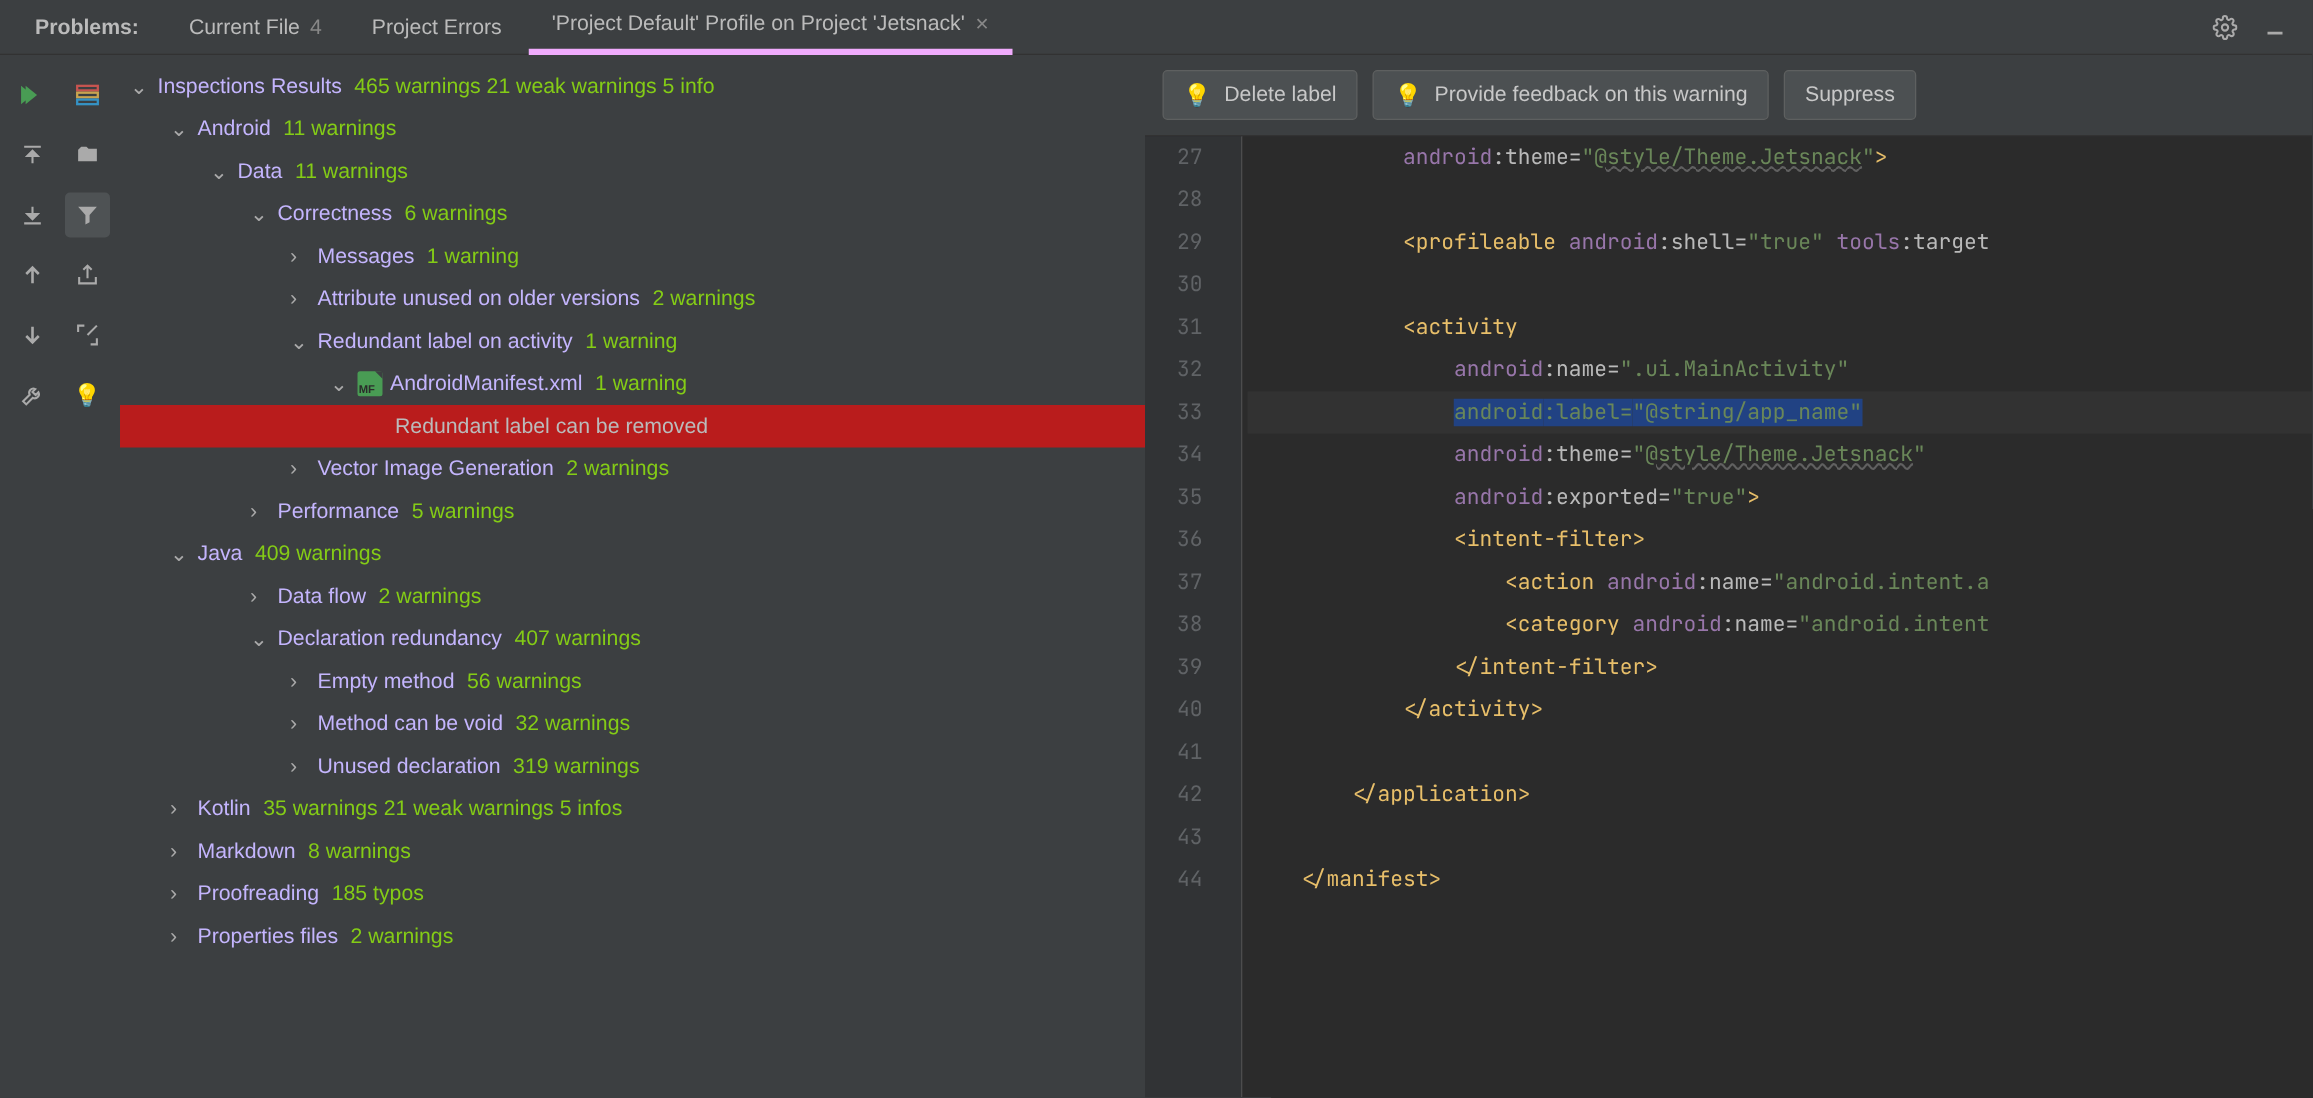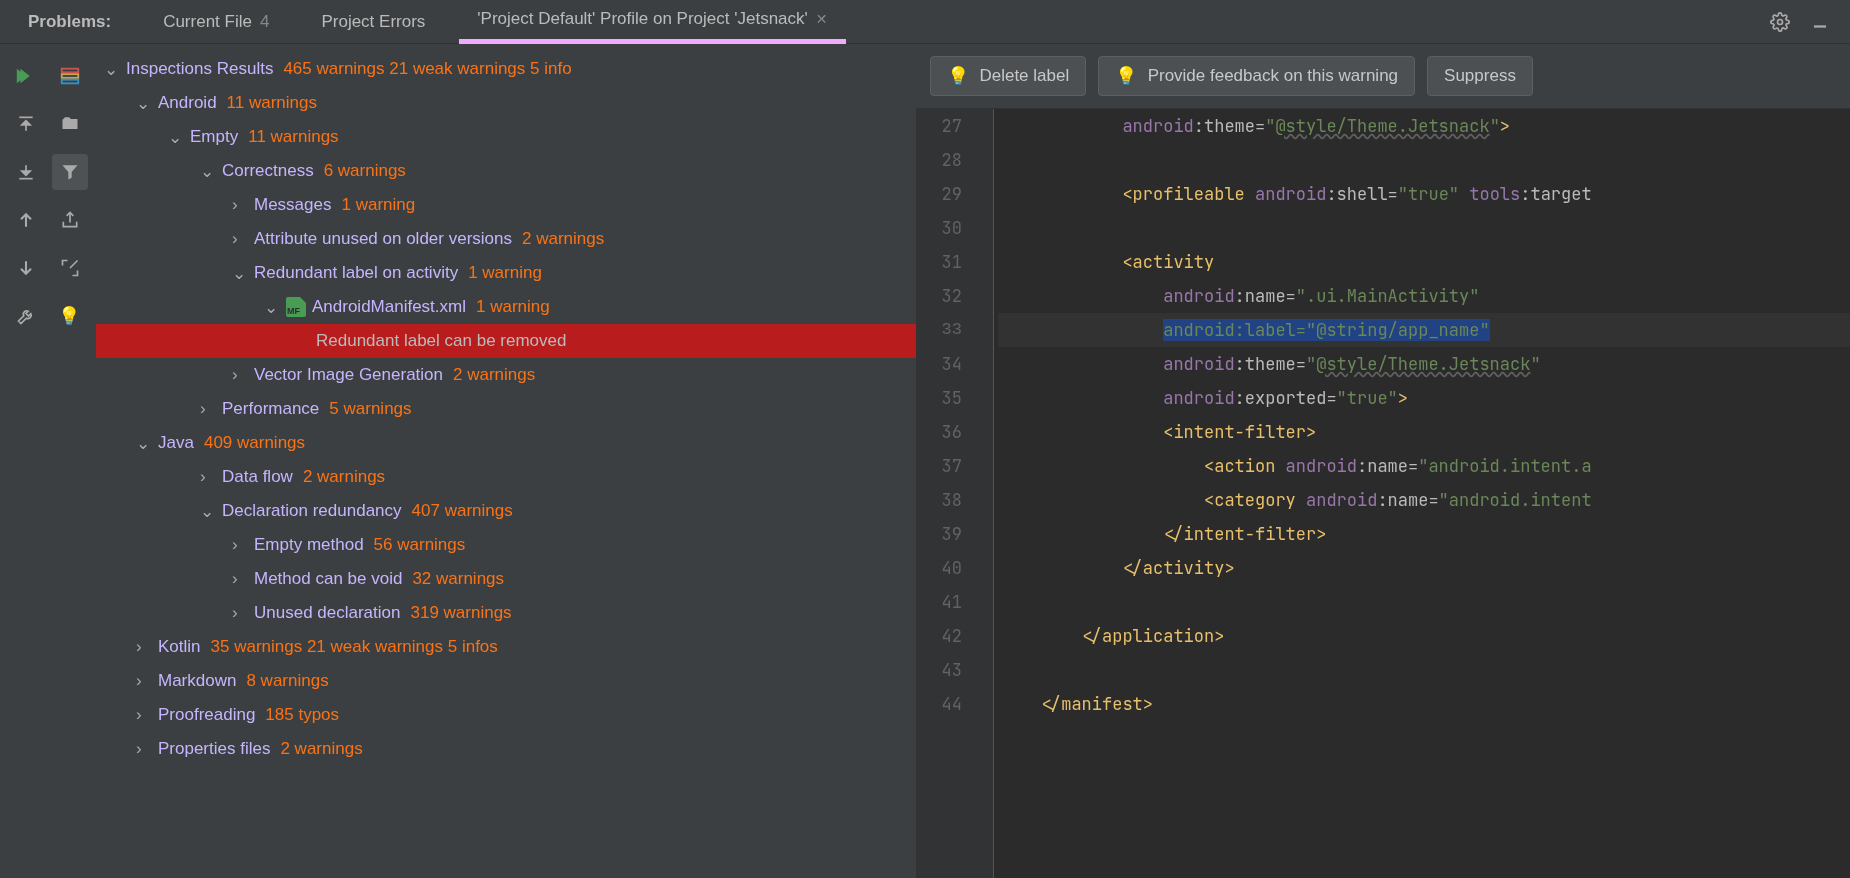--- a/index.html
+++ b/index.html
@@ -15,21 +15,21 @@
   flex-direction: column;
 }
 .header {
   display: flex;
   align-items: center;
   height: 44px;
   background: #3c3f41;
   border-bottom: 1px solid #323232;
   padding: 0 10px;
 }
-.header-tabs { display: flex; align-items: center; gap: 16px; flex: 1;}
+.header-tabs { display: flex; align-items: center; gap: 4px; flex: 1;}
 .tab {
   padding: 10px 18px;
   color: #bbbbbb;
   cursor: pointer;
   display: flex;
   align-items: center;
   gap: 8px;
 }
 .tab.active { border-bottom: 6px solid #f0abfc; }
 .tab-count { color: #888; }
@@ -62,21 +62,21 @@
   display: flex;
   align-items: center;
   padding: 2px 0;
   height: 34px;
   cursor: pointer;
   white-space: nowrap;
 }
 .tree-row.selected { background: #b91c1c; }
 .chevron { width: 18px; display: inline-flex; color:#aaa; margin-right: 4px;}
 .tree-label { font-weight: 400; color: #c4b5fd; }
-.tree-count { color: #f97316; font-weight: 400; margin-left: 10px; }
+.tree-count { color: #84cc16; font-weight: 400; margin-left: 10px; }
 .mf-icon {
   width: 20px; height: 20px;
   background: #499c54;
   color: #2b2b2b;
   font-size: 9px;
   font-weight: bold;
   display: inline-flex;
   align-items: flex-end;
   justify-content: flex-start;
   padding: 1px 1px;
@@ -276,21 +276,21 @@
       <span class="tree-label">Inspections Results</span>
       <span class="tree-count">465 warnings 21 weak warnings 5 info</span>
     </div>
     <div class="tree-row" style="padding-left:40px">
       <span class="chevron">⌄</span>
       <span class="tree-label">Android</span>
       <span class="tree-count">11 warnings</span>
     </div>
     <div class="tree-row" style="padding-left:72px">
       <span class="chevron">⌄</span>
-      <span class="tree-label">Empty</span>
+      <span class="tree-label">Data</span>
       <span class="tree-count">11 warnings</span>
     </div>
     <div class="tree-row" style="padding-left:104px">
       <span class="chevron">⌄</span>
       <span class="tree-label">Correctness</span>
       <span class="tree-count">6 warnings</span>
     </div>
     <div class="tree-row" style="padding-left:136px">
       <span class="chevron">›</span>
       <span class="tree-label">Messages</span>
@@ -392,21 +392,21 @@
       </div>
     </div>
     <div class="code-area">
       <div class="gutter" id="gutter">
           <div style="height: 34px;">27</div>
           <div style="height: 34px;">28</div>
           <div style="height: 34px;">29</div>
           <div style="height: 34px;">30</div>
           <div style="height: 34px;">31</div>
           <div style="height: 34px;">32</div>
-          <div style="height: 34px; font-family: Liberation Mono, monospace;">33</div>
+          <div style="height: 34px;">33</div>
           <div style="height: 34px;">34</div>
           <div style="height: 34px;">35</div>
           <div style="height: 34px;">36</div>
           <div style="height: 34px;">37</div>
           <div style="height: 34px;">38</div>
           <div style="height: 34px;">39</div>
           <div style="height: 34px;">40</div>
           <div style="height: 34px;">41</div>
           <div style="height: 34px;">42</div>
           <div style="height: 34px;">43</div>

